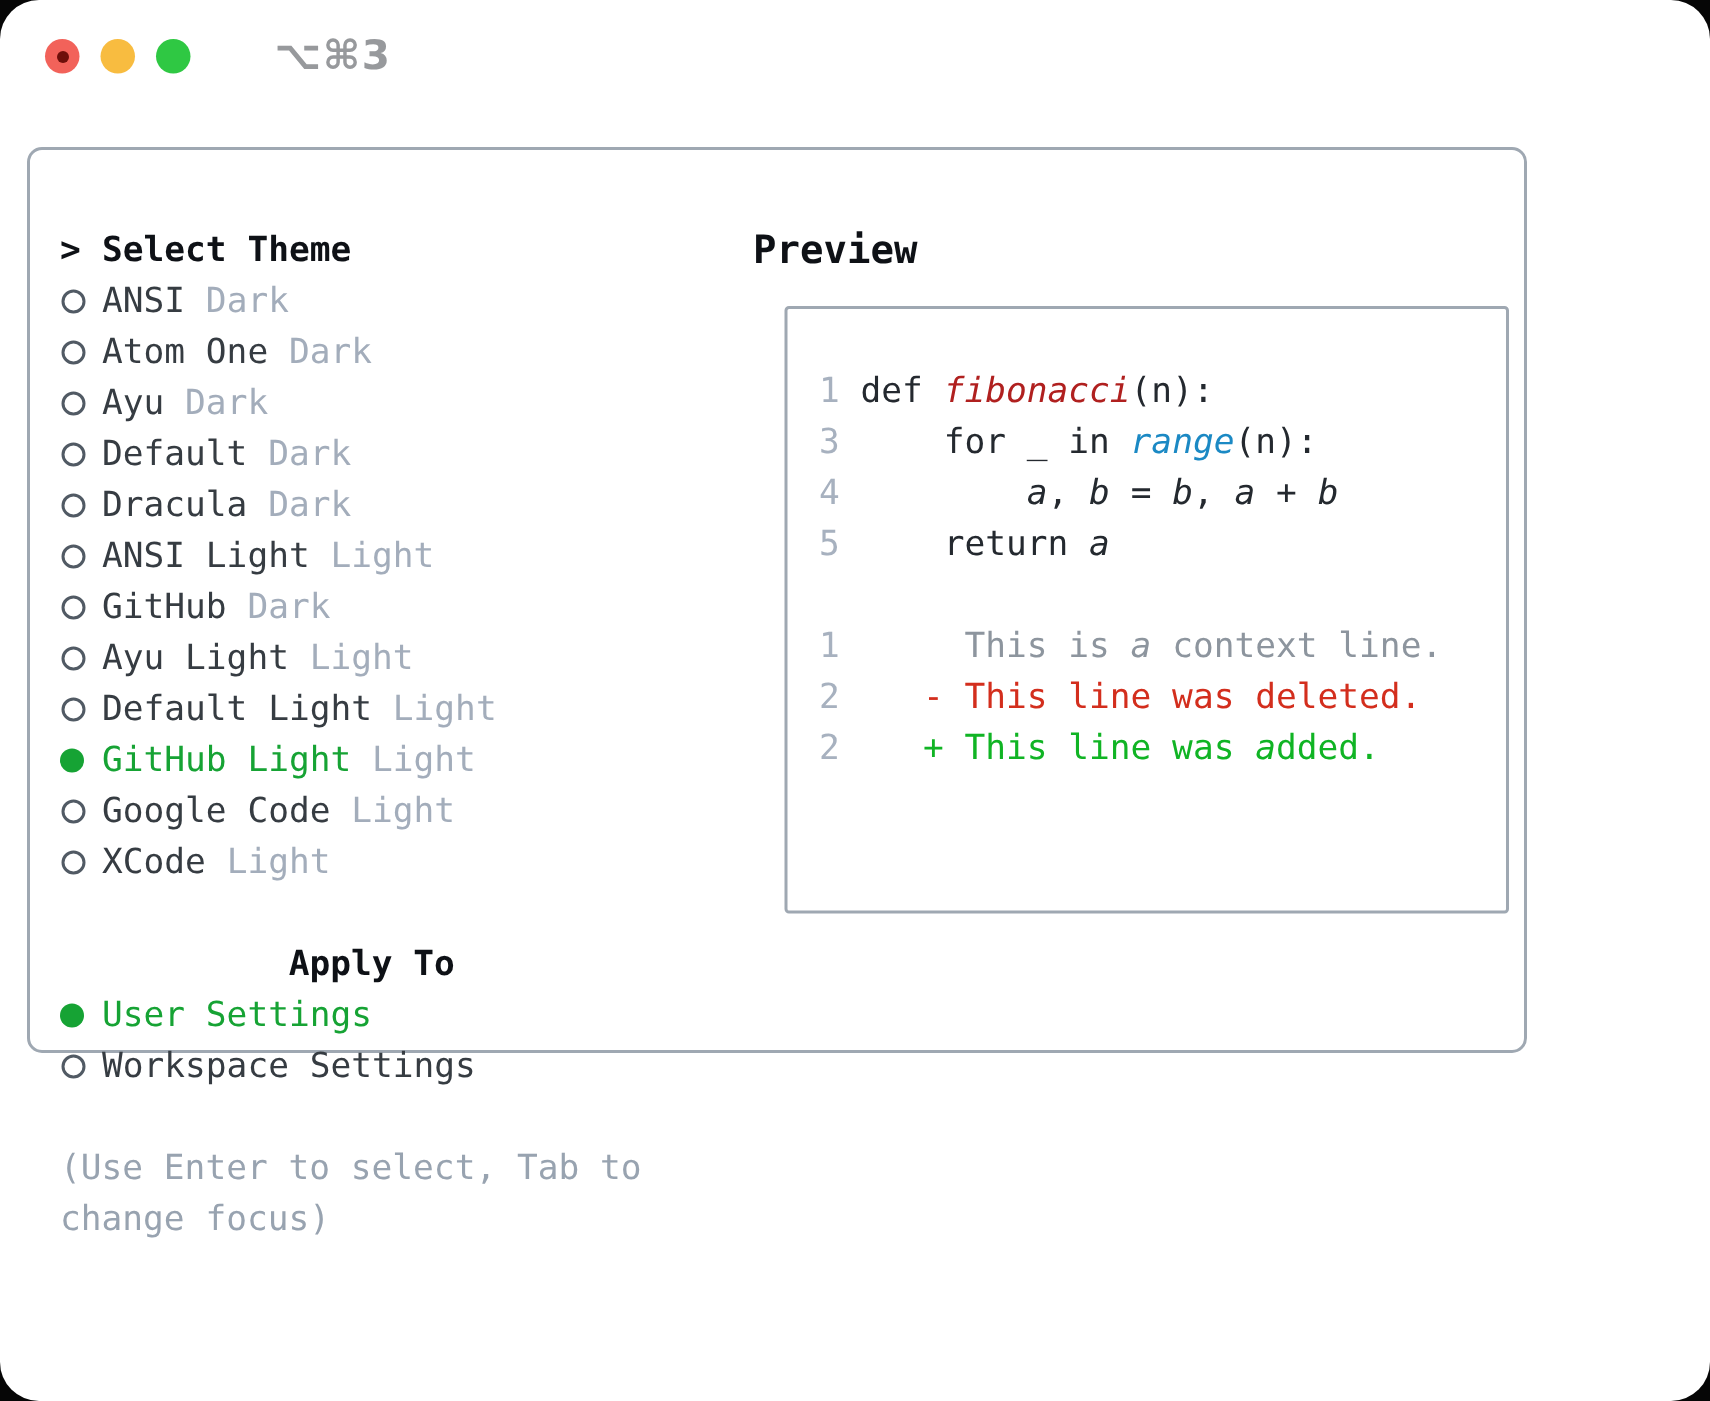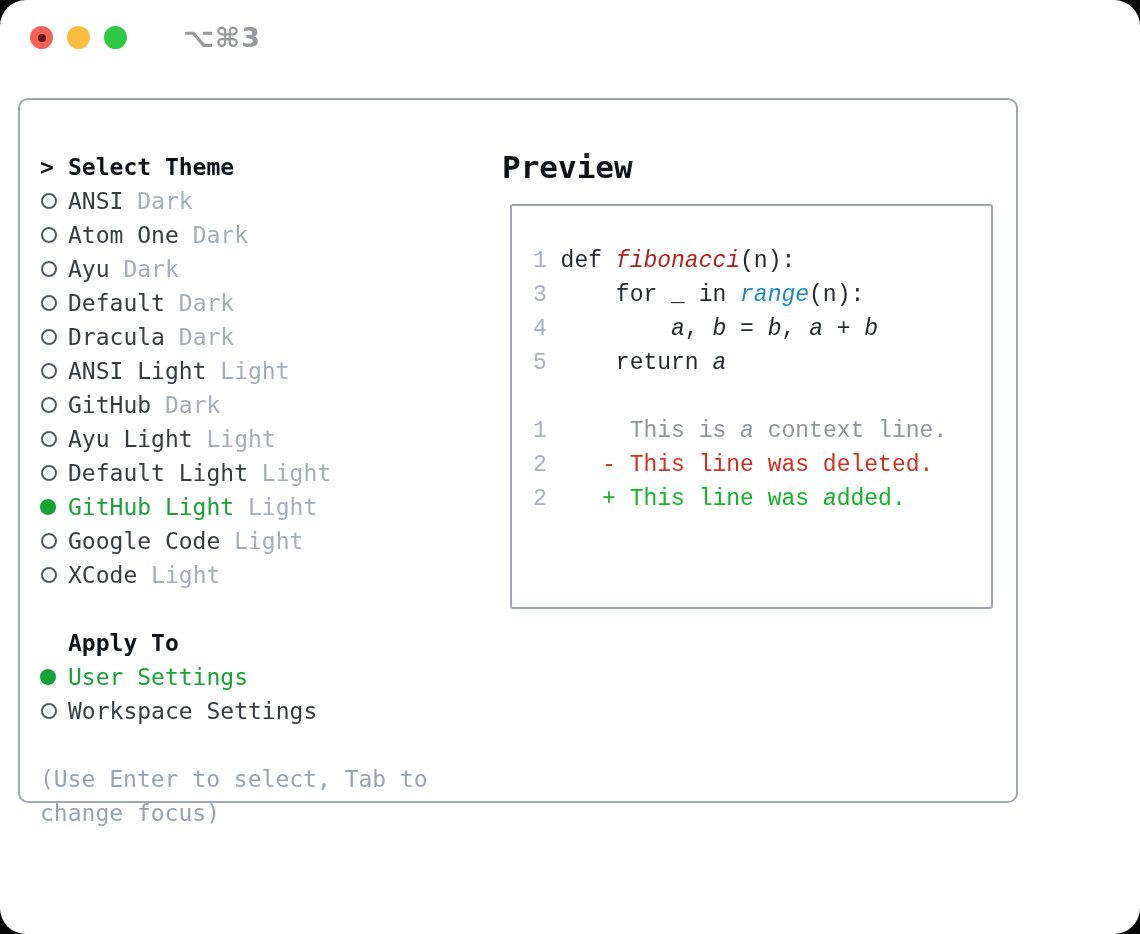--- a/index.html
+++ b/index.html
@@ -17,39 +17,39 @@
   
   .titlebar{position:absolute;left:30px;top:26px;height:23px;display:flex;align-items:center;}
   .light{width:23px;height:23px;border-radius:50%;margin-right:14px;position:relative;}
   .light.red{background:var(--tl-red);}
   .light.red .innerdot{position:absolute;left:50%;top:50%;width:8px;height:8px;margin:-4px 0 0 -4px;border-radius:50%;background:#6e0f0a;}
   .light.yellow{background:var(--tl-yellow);}
   .light.green{background:var(--tl-green);}
   .shortcut{margin-left:42px;font-family:"DejaVu Sans",sans-serif;font-weight:bold;font-size:27px;color:#97999c;letter-spacing:1px;}
 
   
-  .panel{position:absolute;left:18px;top:98px;width:1000px;height:705px;border:2px solid var(--border);border-radius:10px;background:#fff;}
+  .panel{position:absolute;left:18px;top:98px;width:1000px;height:604px;border:2px solid var(--border);border-radius:10px;background:#fff;}
 
   .left-col{position:absolute;left:20px;top:50px;font-size:23px;}
   .line{height:34px;line-height:34px;white-space:pre;}
   .header-line{font-weight:bold;color:var(--headerink);}
   .caret{display:inline-block;width:28px;}
   .marker{display:inline-block;width:28px;position:relative;height:34px;vertical-align:top;}
   .marker.o::before{content:"";position:absolute;left:1px;top:50%;margin-top:-8px;width:12px;height:12px;border:2px solid var(--marker);border-radius:50%;}
   .marker.sel::before{content:"";position:absolute;left:0;top:50%;margin-top:-8px;width:16px;height:16px;background:var(--green);border-radius:50%;}
   .tname{color:var(--name);}
   .tname.selgreen{color:var(--green);}
   .ttag{color:var(--tag);text-align:center;}
-  .apply-header{font-weight:bold;color:var(--headerink);padding-left:28px;}
+  .apply-header{font-weight:bold;color:var(--headerink);padding-left:28px;text-align:center;}
   .opt-label{color:var(--name);}
   .opt-label.selgreen{color:var(--green);}
   .hint-line{color:var(--hint);}
 
-  .preview-label{position:absolute;left:482px;top:50px;height:34px;line-height:34px;font-size:31px;font-weight:bold;color:var(--headerink);}
-  .preview-box{position:absolute;left:490px;top:104px;width:483px;height:405px;border:2px solid var(--border);border-radius:3px;background:#fff;padding:38px 14px 0 21px;overflow:hidden;font-family:Liberation Mono, monospace;}
+  .preview-label{position:absolute;left:482px;top:50px;height:34px;line-height:34px;font-size:26px;font-weight:bold;color:var(--headerink);}
+  .preview-box{position:absolute;left:503px;top:104px;width:483px;height:405px;border:2px solid var(--border);border-radius:3px;background:#fff;padding:38px 14px 0 21px;overflow:hidden;}
   .pline{height:34px;line-height:34px;font-size:23px;white-space:pre;}
   .s-num{color:var(--num);}
   .s-plain{color:var(--ink);}
   .s-fn{color:var(--fnred);font-style:italic;}
   .s-var{color:var(--ink);font-style:italic;}
   .s-lit{color:var(--teal);}
   .s-call{color:var(--blue);font-style:italic;}
   .s-ctx{color:var(--ctx);}
   .s-ctxi{color:var(--ctx);font-style:italic;}
   .s-del{color:var(--del);}

